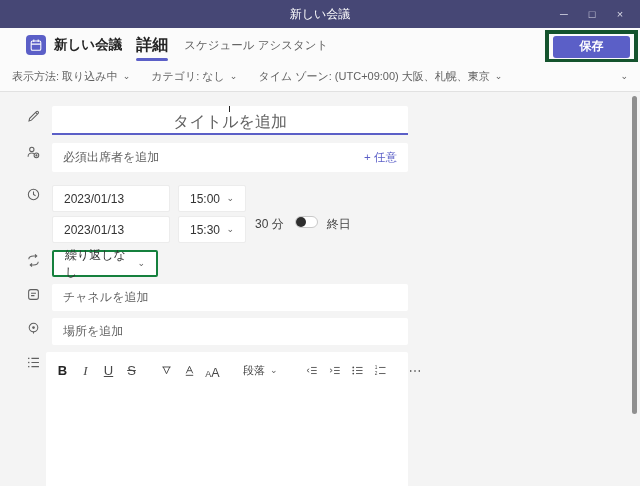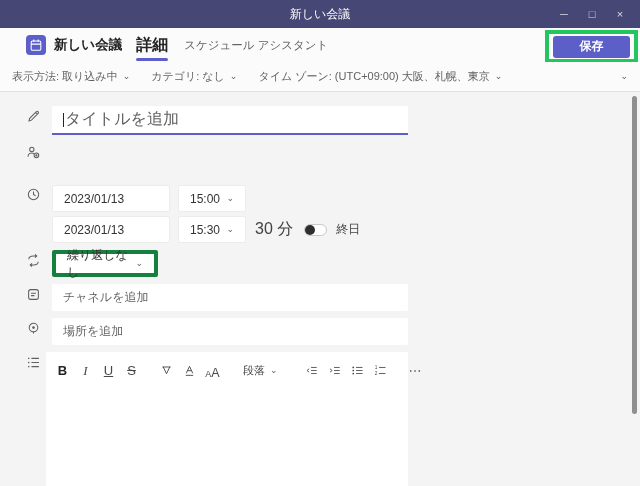--- a/index.html
+++ b/index.html
@@ -15,56 +15,56 @@
 
   
   .header { position:absolute; top:28px; left:0; right:0; height:34px; background:#fbfbfb; display:flex; align-items:center; padding-left:26px; }
   .app-icon { width:20px; height:20px; border-radius:4px; background:#5b5fc7; display:flex; align-items:center; justify-content:center; margin-right:8px; flex:0 0 auto; }
   .header-title { font-size:13.5px; font-weight:bold; color:#242424; margin-right:14px; white-space:nowrap; }
   .tab { position:relative; height:34px; display:flex; align-items:center; margin-right:16px; font-size:11.5px; color:#616161; white-space:nowrap; cursor:pointer; }
   .tab.active { color:#242424; font-weight:bold; font-size:16px; }
   .tab.active::after { content:""; position:absolute; left:0; right:0; bottom:1px; height:3px; border-radius:2px; background:#5b5fc7; }
 
   
-  .save-annotation { position:absolute; top:30px; left:545px; width:93px; height:33px; border:4px solid #22c55e; display:flex; align-items:center; justify-content:center; background:transparent; }
+  .save-annotation { position:absolute; top:30px; left:545px; width:93px; height:33px; border:4px solid #14532d; display:flex; align-items:center; justify-content:center; background:transparent; }
   .save-btn { width:77px; height:22px; background:#5b5fc7; color:#ffffff; font-size:12px; font-weight:bold; border:none; border-radius:3px; display:flex; align-items:center; justify-content:center; cursor:pointer; }
 
   
   .optionsbar { position:absolute; top:62px; left:0; right:0; height:30px; background:#fbfbfb; border-bottom:1px solid #e1e1e1; display:flex; align-items:center; padding:0 12px; gap:21px; }
   .opt { display:flex; align-items:center; gap:5px; font-size:11px; color:#616161; white-space:nowrap; cursor:pointer; }
   .opt:last-child { margin-left:auto; }
   .chev { font-size:9px; color:#616161; line-height:1; }
 
   
   .content { position:absolute; top:92px; left:0; right:0; bottom:0; background:#f4f4f4; }
   .row-icon { position:absolute; left:26px; color:#5f5f5f; }
   .row-icon svg { display:block; }
 
-  .frow { position:absolute; left:52px; display:flex; align-items:center; }
+  .frow { position:absolute; left:52px; display:flex; }
   .box { background:#ffffff; border-radius:2px; display:flex; align-items:center; padding:0 11px; font-size:12px; }
   .ph { color:#616161; }
   .val { color:#333333; }
 
-  .title-field { top:14px; width:356px; height:29px; background:#ffffff; border-bottom:2px solid #5b5fc7; border-radius:2px 2px 0 0; padding:0 11px; display:flex; align-items:center; }
+  .title-field { top:14px; width:356px; height:29px; background:#ffffff; border-bottom:2px solid #5b5fc7; border-radius:2px 2px 0 0; padding:0 11px; display:flex; align-items:center;flex-direction:column; }
   .caret { width:1px; height:14px; background:#242424; margin-right:1px; }
 
   .attendees-field { top:51px; width:356px; height:29px; justify-content:space-between; }
   .optional-link { color:#5b5fc7; font-size:11.5px; cursor:pointer; white-space:nowrap; }
 
   .dt-row1 { top:93px; height:27px; }
   .dt-row2 { top:124px; height:27px; }
   .datebox { width:118px; height:27px; border:1px solid #ececec; }
   .timebox { width:68px; height:27px; margin-left:8px; justify-content:space-between; border:1px solid #ececec; cursor:pointer; }
-  .duration { margin-left:9px; font-size:16px; color:#424242; white-space:nowrap; }
+  .duration { margin-left:9px; font-size:12px; color:#424242; white-space:nowrap; }
   .toggle { position:relative; margin-left:11px; width:23px; height:12px; border:1px solid #c9c9c9; border-radius:7px; background:#ffffff; cursor:pointer; flex:0 0 auto; }
   .knob { position:absolute; left:0px; top:0px; width:10px; height:10px; border-radius:50%; background:#2e2e2e; }
   .allday { margin-left:9px; font-size:12px; color:#424242; white-space:nowrap; }
 
   .repeat-row { top:158px; }
-  .repeatbox { width:106px; height:27px; justify-content:space-between; border:4px solid #15803d; cursor:pointer; }
+  .repeatbox { width:106px; height:27px; justify-content:space-between; border:2px solid #15803d; cursor:pointer; }
 
   .channel-field { top:192px; width:356px; height:27px; }
   .location-field { top:226px; width:356px; height:27px; }
 
   
   .desc-block { position:absolute; left:46px; top:260px; width:362px; bottom:0; background:#ffffff; border-radius:2px 2px 0 0; }
   .toolbar { display:flex; align-items:center; gap:10px; padding:9px 10px 4px 10px; color:#484848; }
   .tbtn { display:flex; align-items:center; justify-content:center; min-width:13px; height:18px; font-size:13px; color:#484848; cursor:pointer; line-height:1; }
   .tb-b { font-weight:bold; color:#242424; }
   .tb-i { font-family:"Liberation Serif", serif; font-style:italic; }
@@ -176,20 +176,24 @@
         <rect x="2.2" y="7.3" width="1.4" height="1.4" fill="currentColor" stroke="none"></rect>
         <rect x="2.2" y="11.7" width="1.4" height="1.4" fill="currentColor" stroke="none"></rect>
       </svg>
     </span>
 
     <div class="frow title-field">
       <span class="caret"></span>
       <span class="ph">タイトルを追加</span>
     </div>
 
+    <div class="frow box attendees-field">
+      <span class="ph">必須出席者を追加</span>
+      <span class="optional-link">+ 任意</span>
+    </div>
 
     <div class="frow dt-row1">
       <div class="box datebox">
         <span class="val">2023/01/13</span>
       </div>
       <div class="box timebox">
         <span class="val">15:00</span>
         <span class="chev">⌄</span>
       </div>
     </div>

